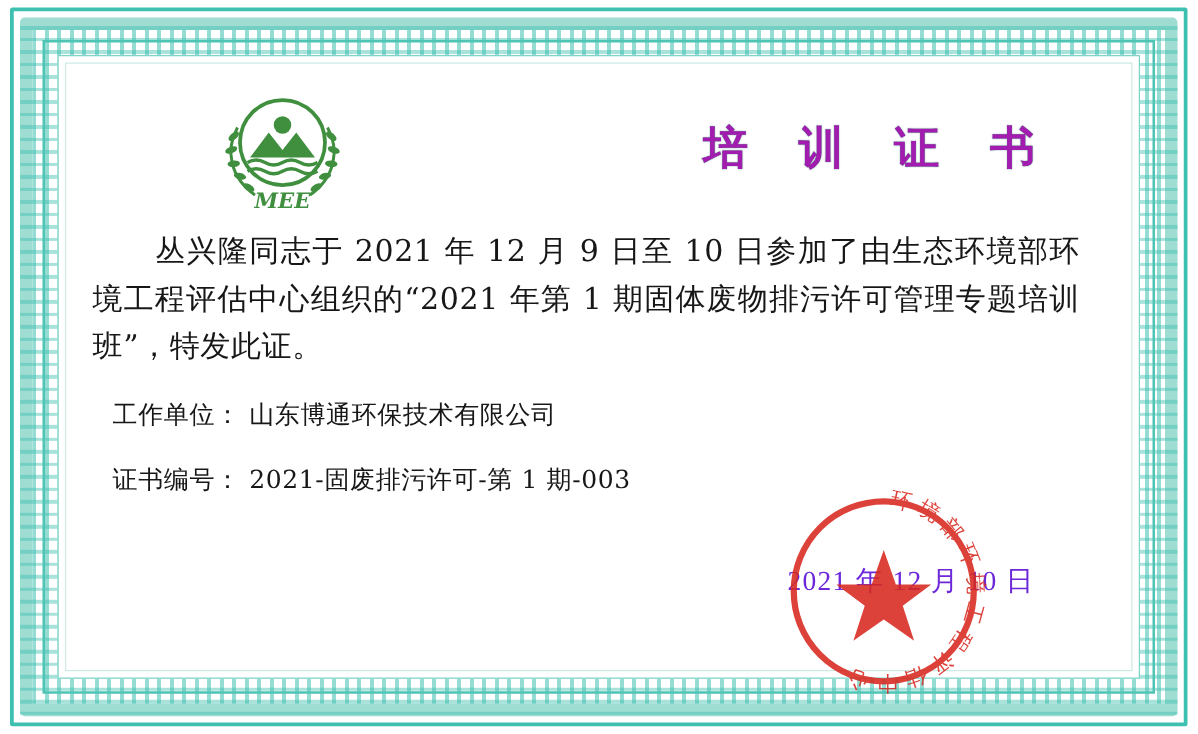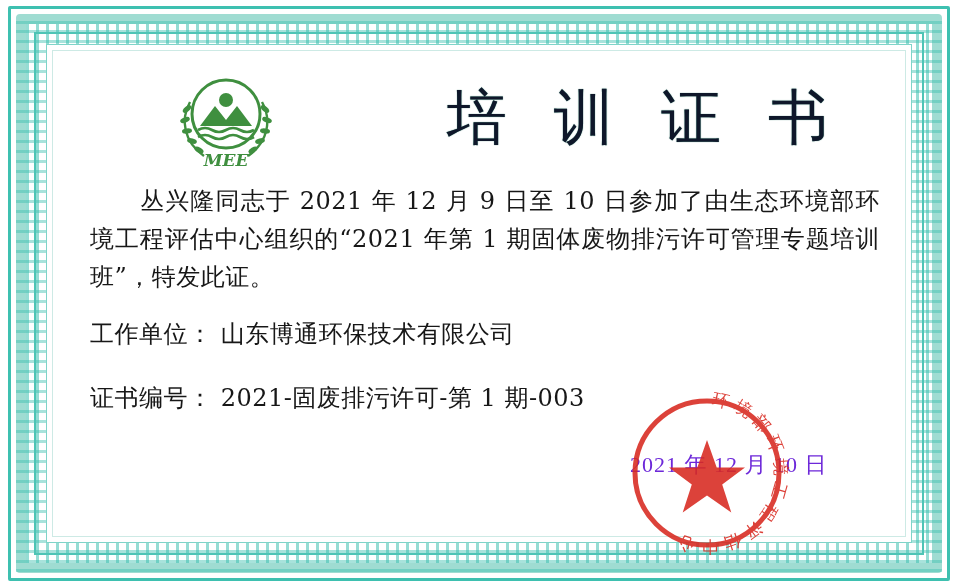--- a/index.html
+++ b/index.html
@@ -79,24 +79,24 @@
     position: absolute;
     left: 60px; top: 58px;
     width: 838px; height: 120px;
     display: flex;
     align-items: center;
     justify-content: space-between;
     padding: 0 56px 0 110px;
     box-sizing: border-box;
   }
   .title {
-    font-size: 60px;
+    font-size: 36px;
     letter-spacing: 14px;
-    color: #0f172a;
-    font-weight: normal;
+    color: #a21caf;
+    font-weight: bold;
     font-family: "DejaVu Serif", serif;
     white-space: nowrap;
     text-shadow: 0 0 1px #1f6f5c;
   }
 
   
   .mee-logo {
     position: relative;
     width: 112px; height: 112px;
     flex: 0 0 auto;
@@ -108,44 +108,44 @@
   .acee-logo {
     position: relative;
     width: 104px; height: 104px;
     flex: 0 0 auto;
   }
   .acee-logo svg { display:block; }
 
   
   .body-text {
     position: absolute;
-    left: 90px; top: 182px;
+    left: 74px; top: 182px;
     width: 790px;
     font-size: 24px;
     line-height: 38px;
     color: #171717;
     font-family: "DejaVu Serif", serif;
     letter-spacing: 0.5px;
   }
   .para {
     text-align: justify;
     text-indent: 50px;
     margin: 0;
   }
   .field-row {
     position: absolute;
     left: 90px;
-    font-size: 24px;
+    font-size: 20px;
     color: #171717;
     font-family: "DejaVu Serif", serif;
     white-space: nowrap;
     letter-spacing: 0.5px;
   }
   .field-workplace { top: 318px; }
-  .field-certno { top: 370px; margin-top: 12px; }
+  .field-certno { top: 370px; }
   .field-label { }
   .field-value { }
 
   .date-row {
     position: absolute;
     left: 630px;
     top: 450px;
     font-size: 22px;
     color: #6d28d9;
     font-family: Liberation Serif, serif;

